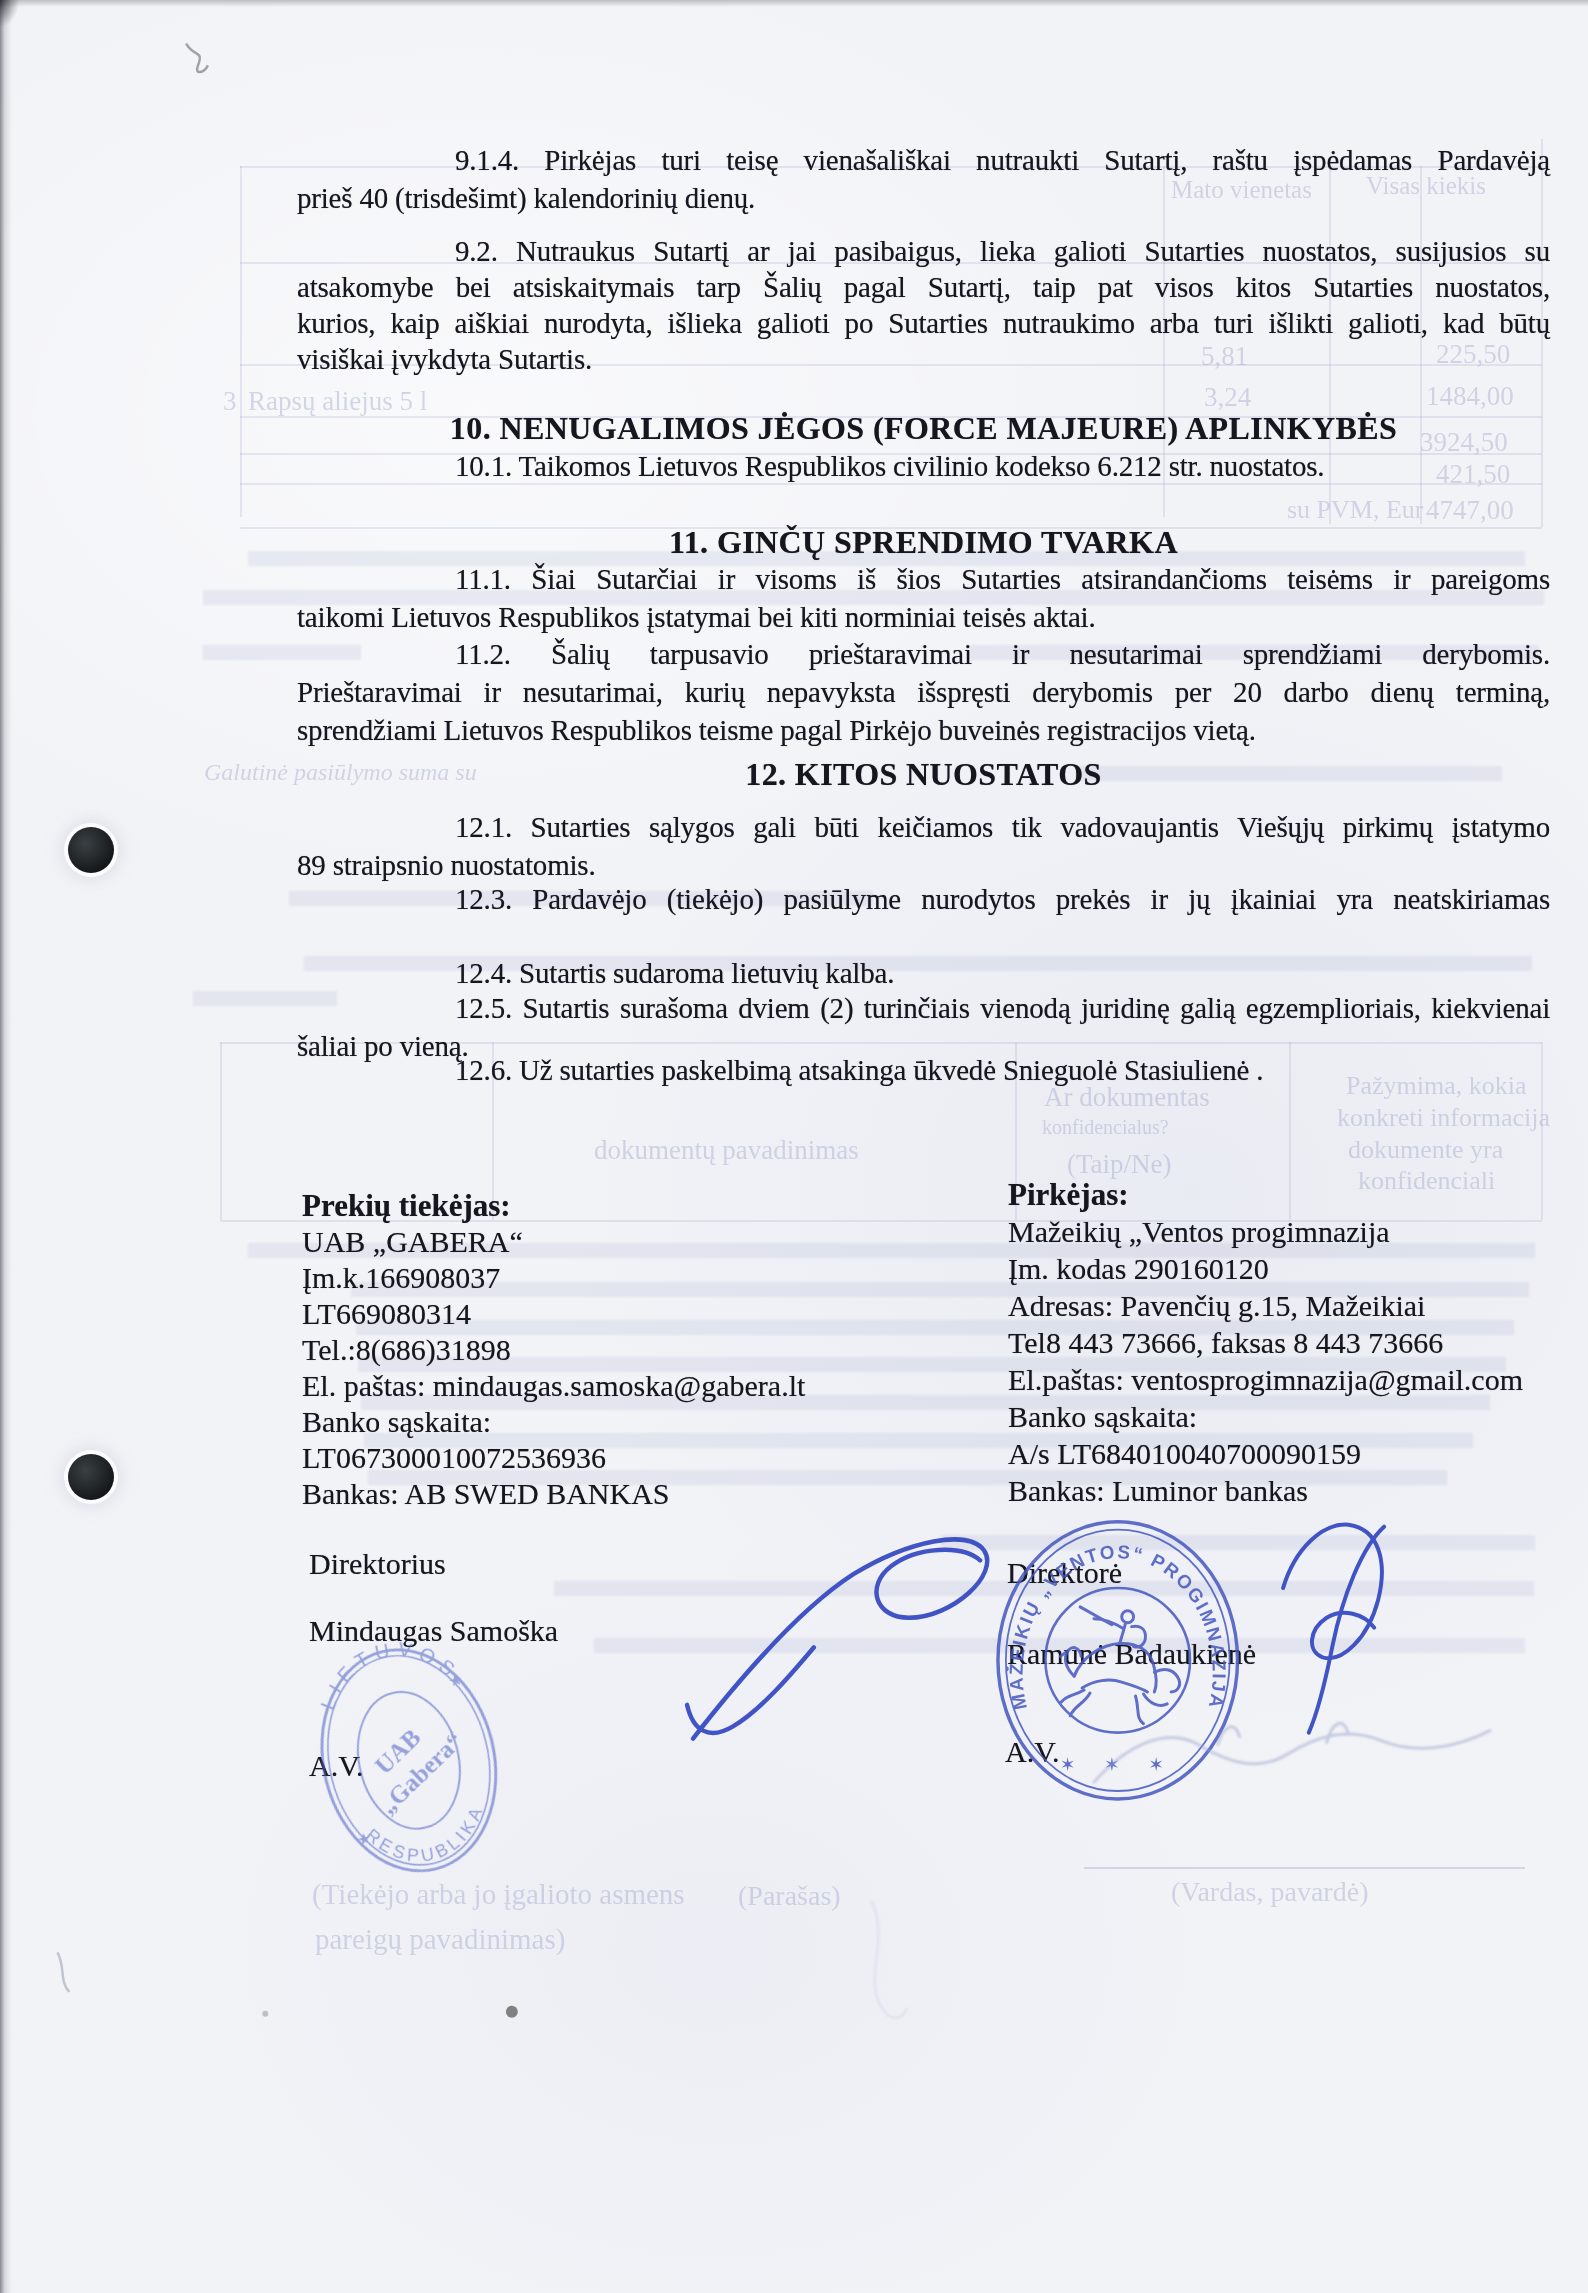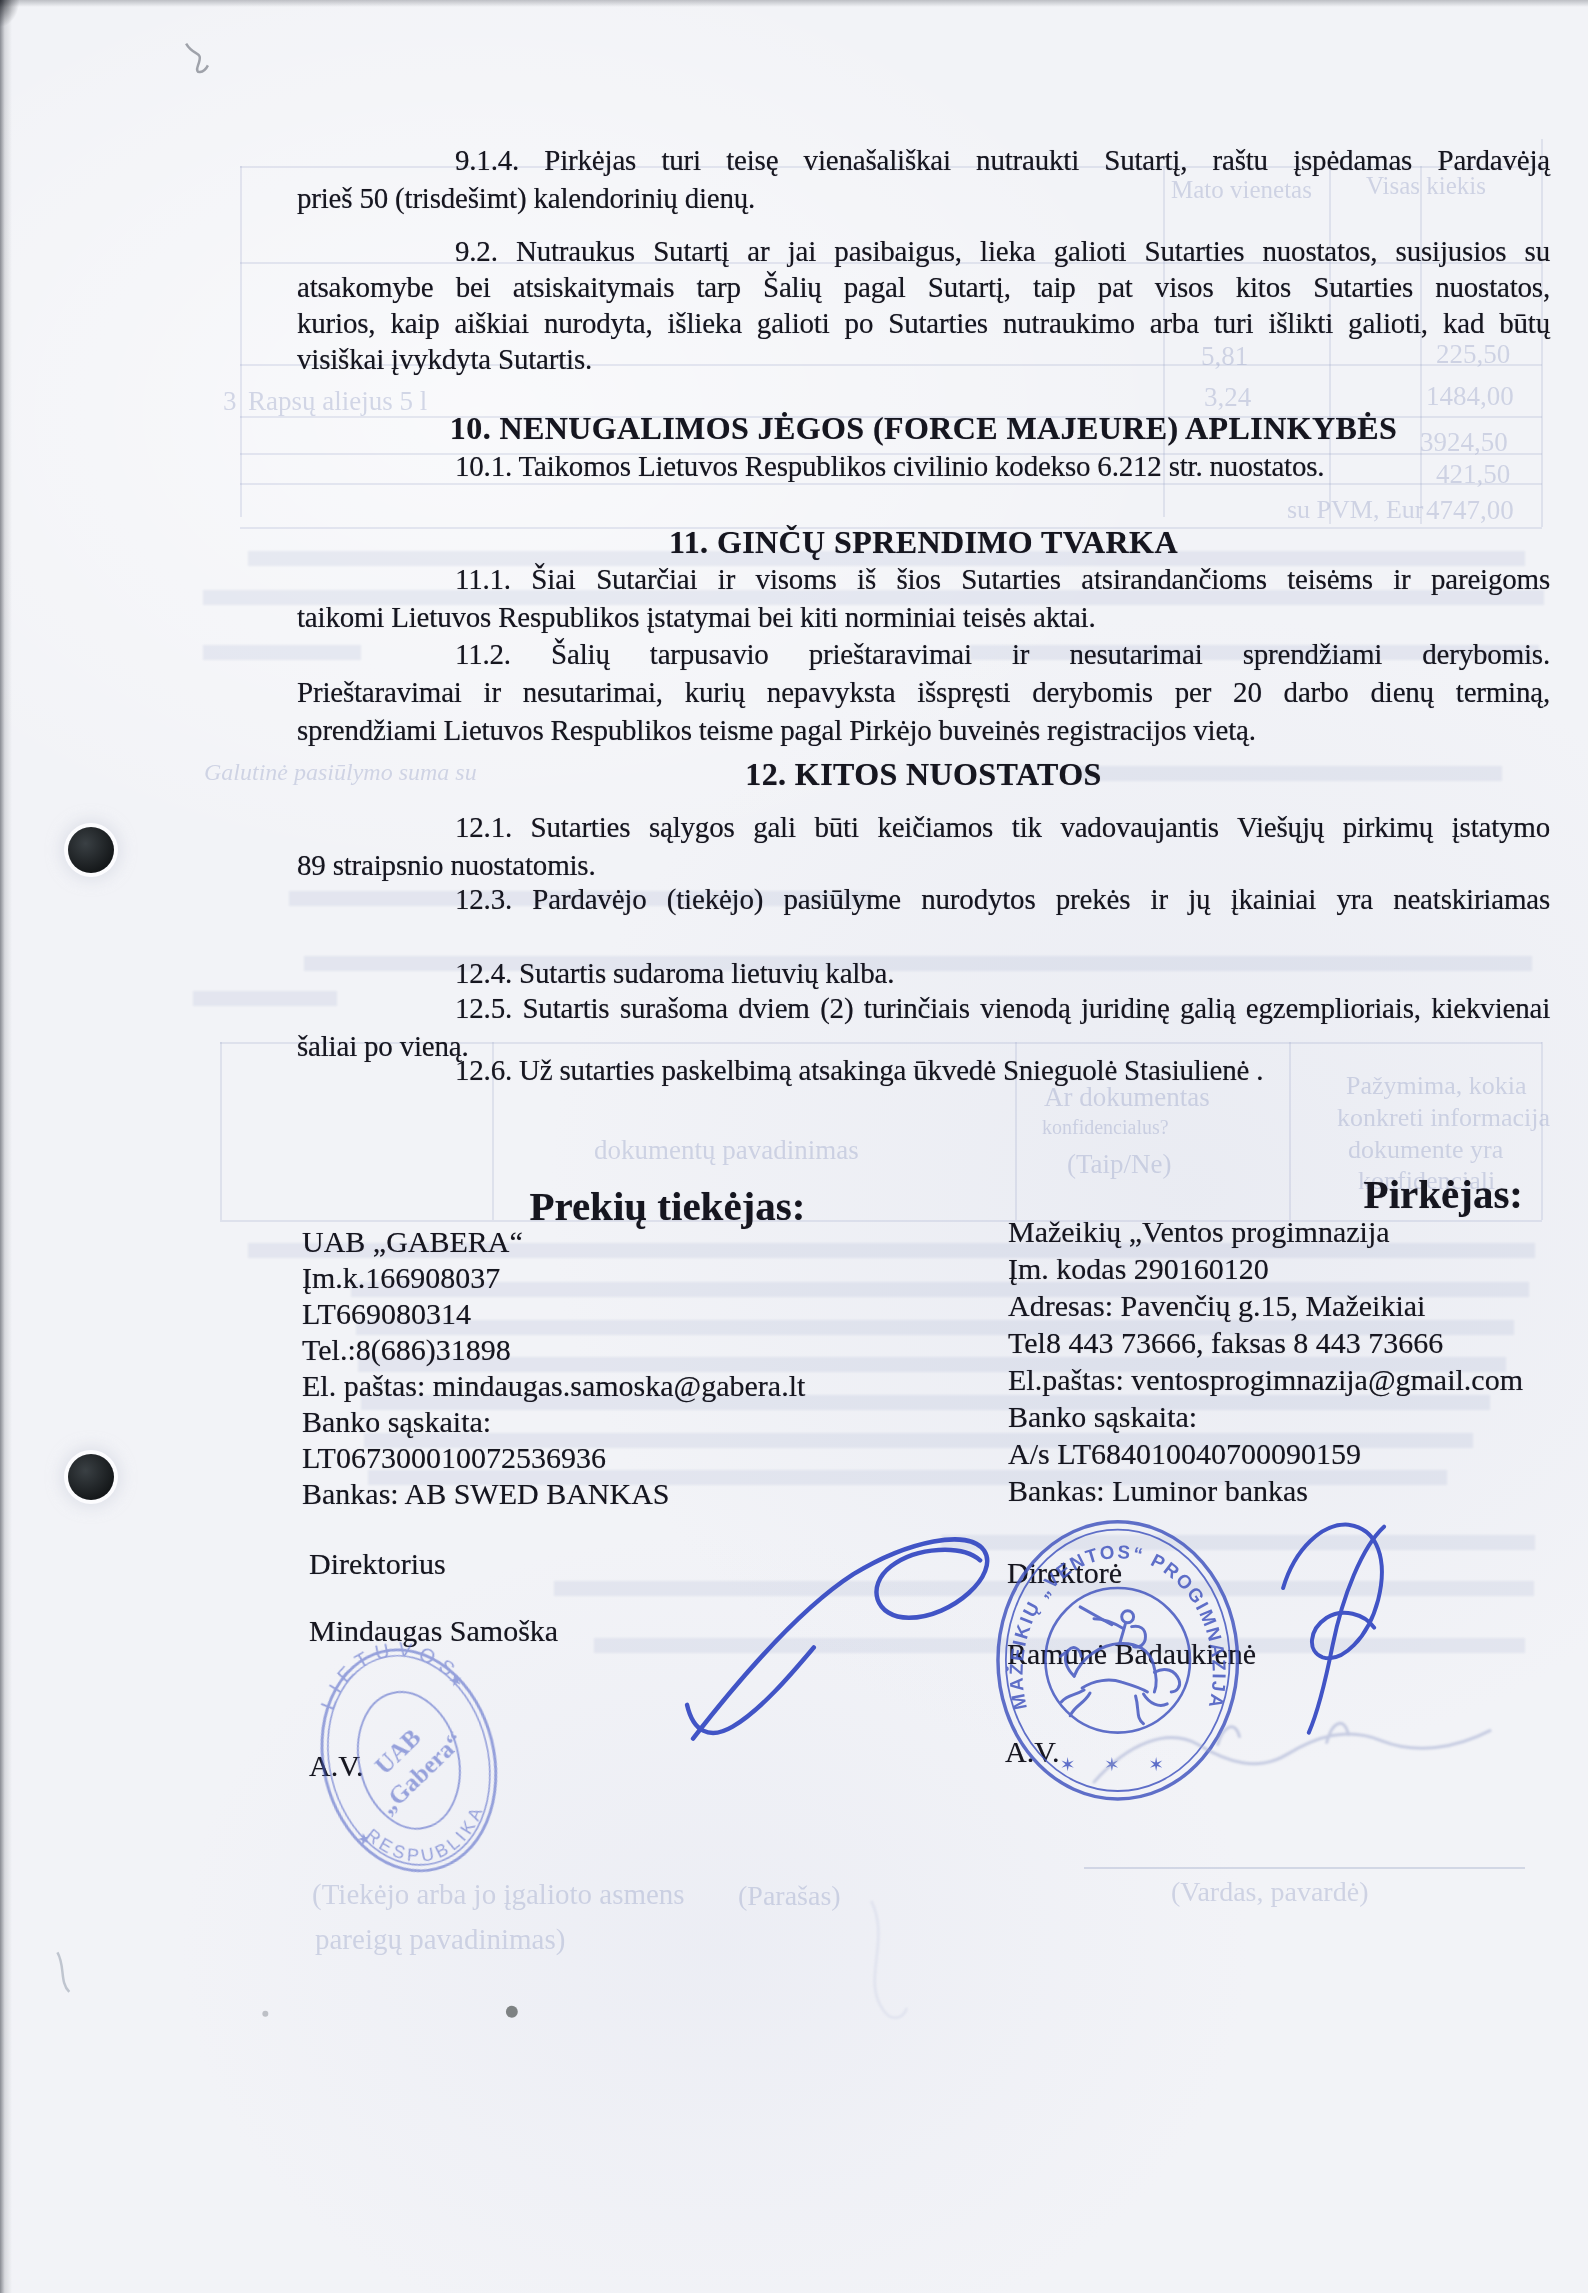--- a/index.html
+++ b/index.html
@@ -20,21 +20,21 @@
   .para{position:absolute;left:297px;width:1253px;font-size:29px;line-height:38px;
     letter-spacing:-0.2px;text-shadow:0 0 0.7px rgba(18,18,40,.55);}
   .para .ln{text-align:justify;text-align-last:justify;white-space:nowrap;}
   .para .ln.indent{text-indent:158px;}
   .para .ln.last{text-align-last:left;}
   .para.heading{font-weight:bold;font-size:32px;letter-spacing:0.4px;}
   .para.heading .ln{text-align-last:center;}
   
   .contact{position:absolute;font-size:30px;text-shadow:0 0 0.7px rgba(18,18,40,.5);}
   .contact .cline{white-space:nowrap;}
-  .contact .cline.bold{font-weight:bold;font-size:41px;text-align:right;}
+  .contact .cline.bold{font-weight:bold;font-size:31px;}
   .sigline{position:absolute;font-size:30px;white-space:nowrap;text-shadow:0 0 0.7px rgba(18,18,40,.5);}
   
   .gt{position:absolute;color:#8f9ac2;opacity:.36;filter:blur(0.6px);white-space:nowrap;
       font-family:"Liberation Serif",serif;}
   .gt.it{font-style:italic;}
   .gb{position:absolute;height:15px;background:rgba(143,154,194,.15);filter:blur(1.3px);}
   .gvl{position:absolute;width:2px;background:rgba(143,154,194,.20);filter:blur(0.5px);}
   .ghl{position:absolute;height:2px;background:rgba(143,154,194,.20);filter:blur(0.5px);}
   .gul{position:absolute;height:2px;background:rgba(143,154,194,.32);filter:blur(0.6px);}
   
@@ -114,21 +114,21 @@
 
     <div class="gul" style="left:1084px;top:1867px;width:441px"></div>
     <div class="gt" style="left:312px;top:1878px;font-size:29px">(Tiekėjo arba jo įgalioto asmens</div>
     <div class="gt" style="left:315px;top:1923px;font-size:29px">pareigų pavadinimas)</div>
     <div class="gt" style="left:738px;top:1880px;font-size:28px">(Parašas)</div>
     <div class="gt" style="left:1171px;top:1876px;font-size:28px">(Vardas, pavardė)</div>
   </div>
 
   <div class="para" style="top:141px">
       <div class="ln indent">9.1.4. Pirkėjas turi teisę vienašališkai nutraukti Sutartį, raštu įspėdamas Pardavėją</div>
-      <div class="ln last">prieš 50 (trisdešimt) kalendorinių dienų.</div>
+      <div class="ln last">prieš 40 (trisdešimt) kalendorinių dienų.</div>
     </div>
   <div class="para" style="top:233px;line-height:36px">
       <div class="ln indent">9.2. Nutraukus Sutartį ar jai pasibaigus, lieka galioti Sutarties nuostatos, susijusios su</div>
       <div class="ln">atsakomybe bei atsiskaitymais tarp Šalių pagal Sutartį, taip pat visos kitos Sutarties nuostatos,</div>
       <div class="ln">kurios, kaip aiškiai nurodyta, išlieka galioti po Sutarties nutraukimo arba turi išlikti galioti, kad būtų</div>
       <div class="ln last">visiškai įvykdyta Sutartis.</div>
     </div>
   <div class="para heading" style="top:409px">
       <div class="ln">10. NENUGALIMOS JĖGOS (FORCE MAJEURE) APLINKYBĖS</div>
     </div>

